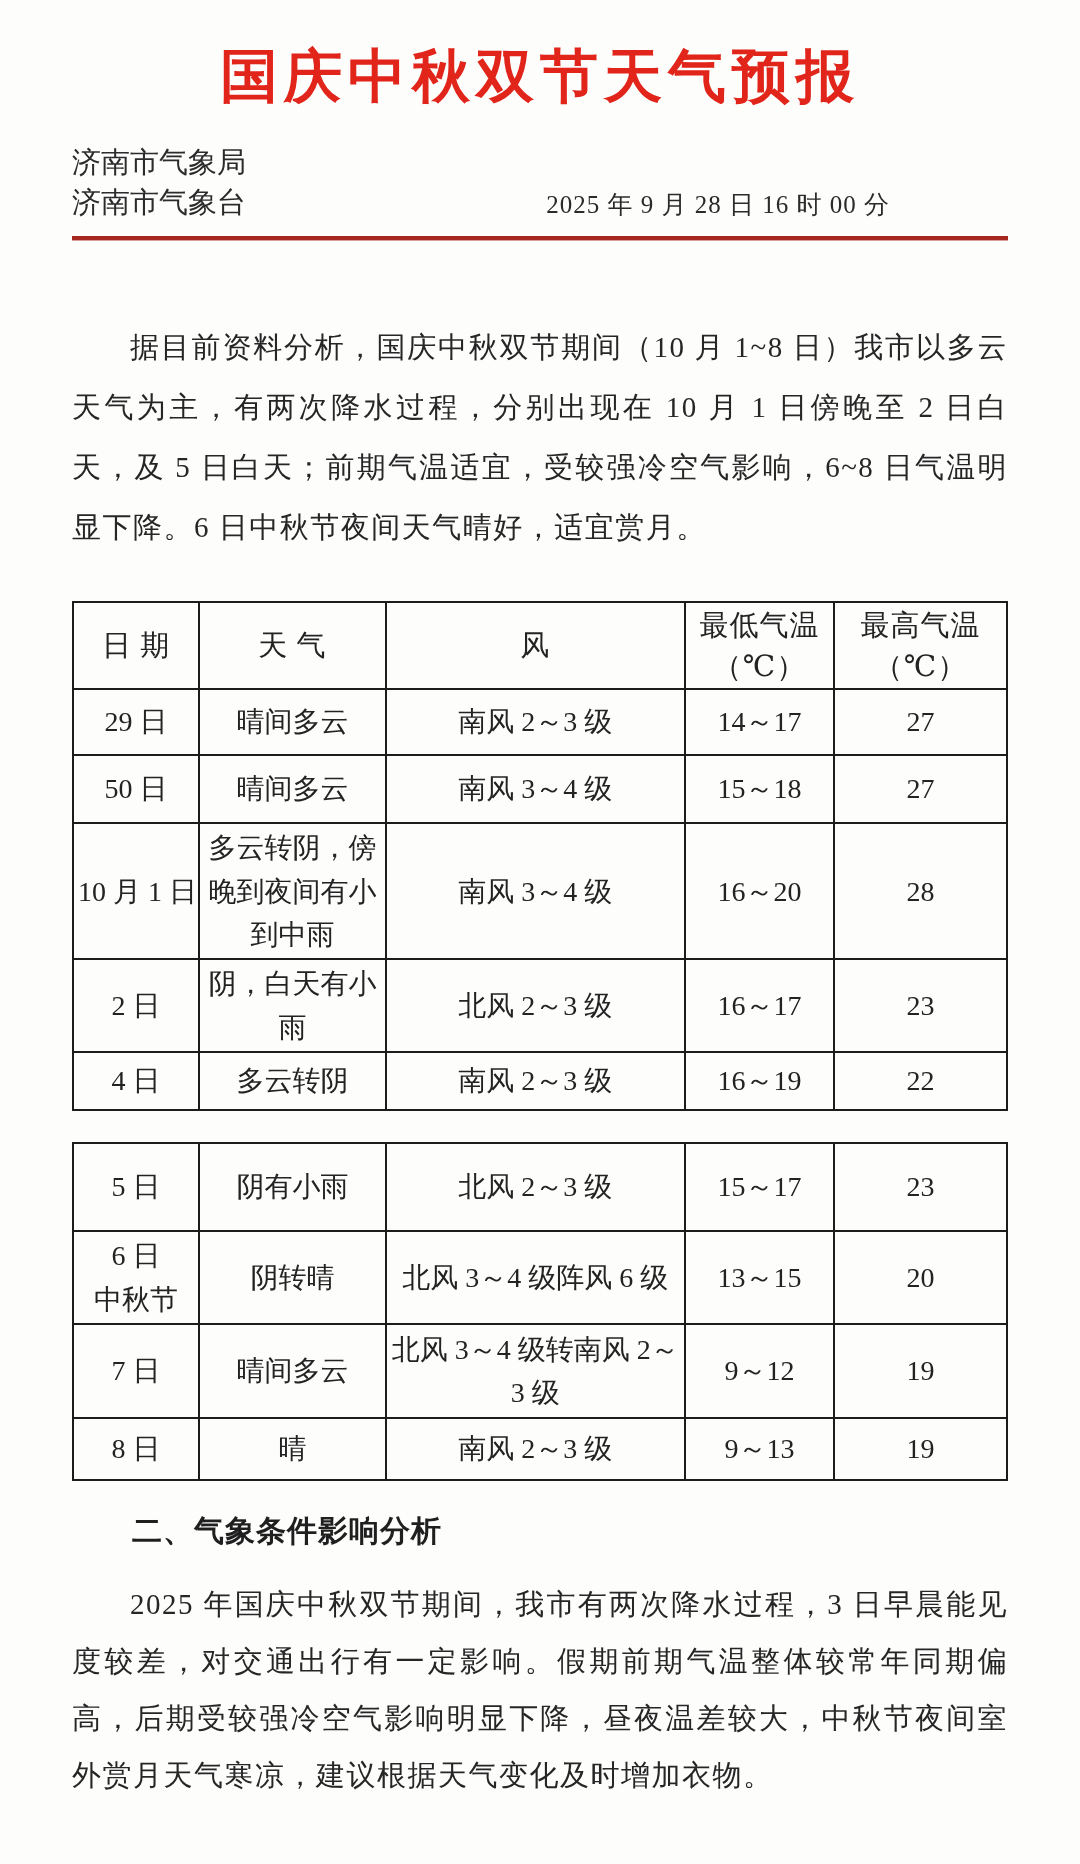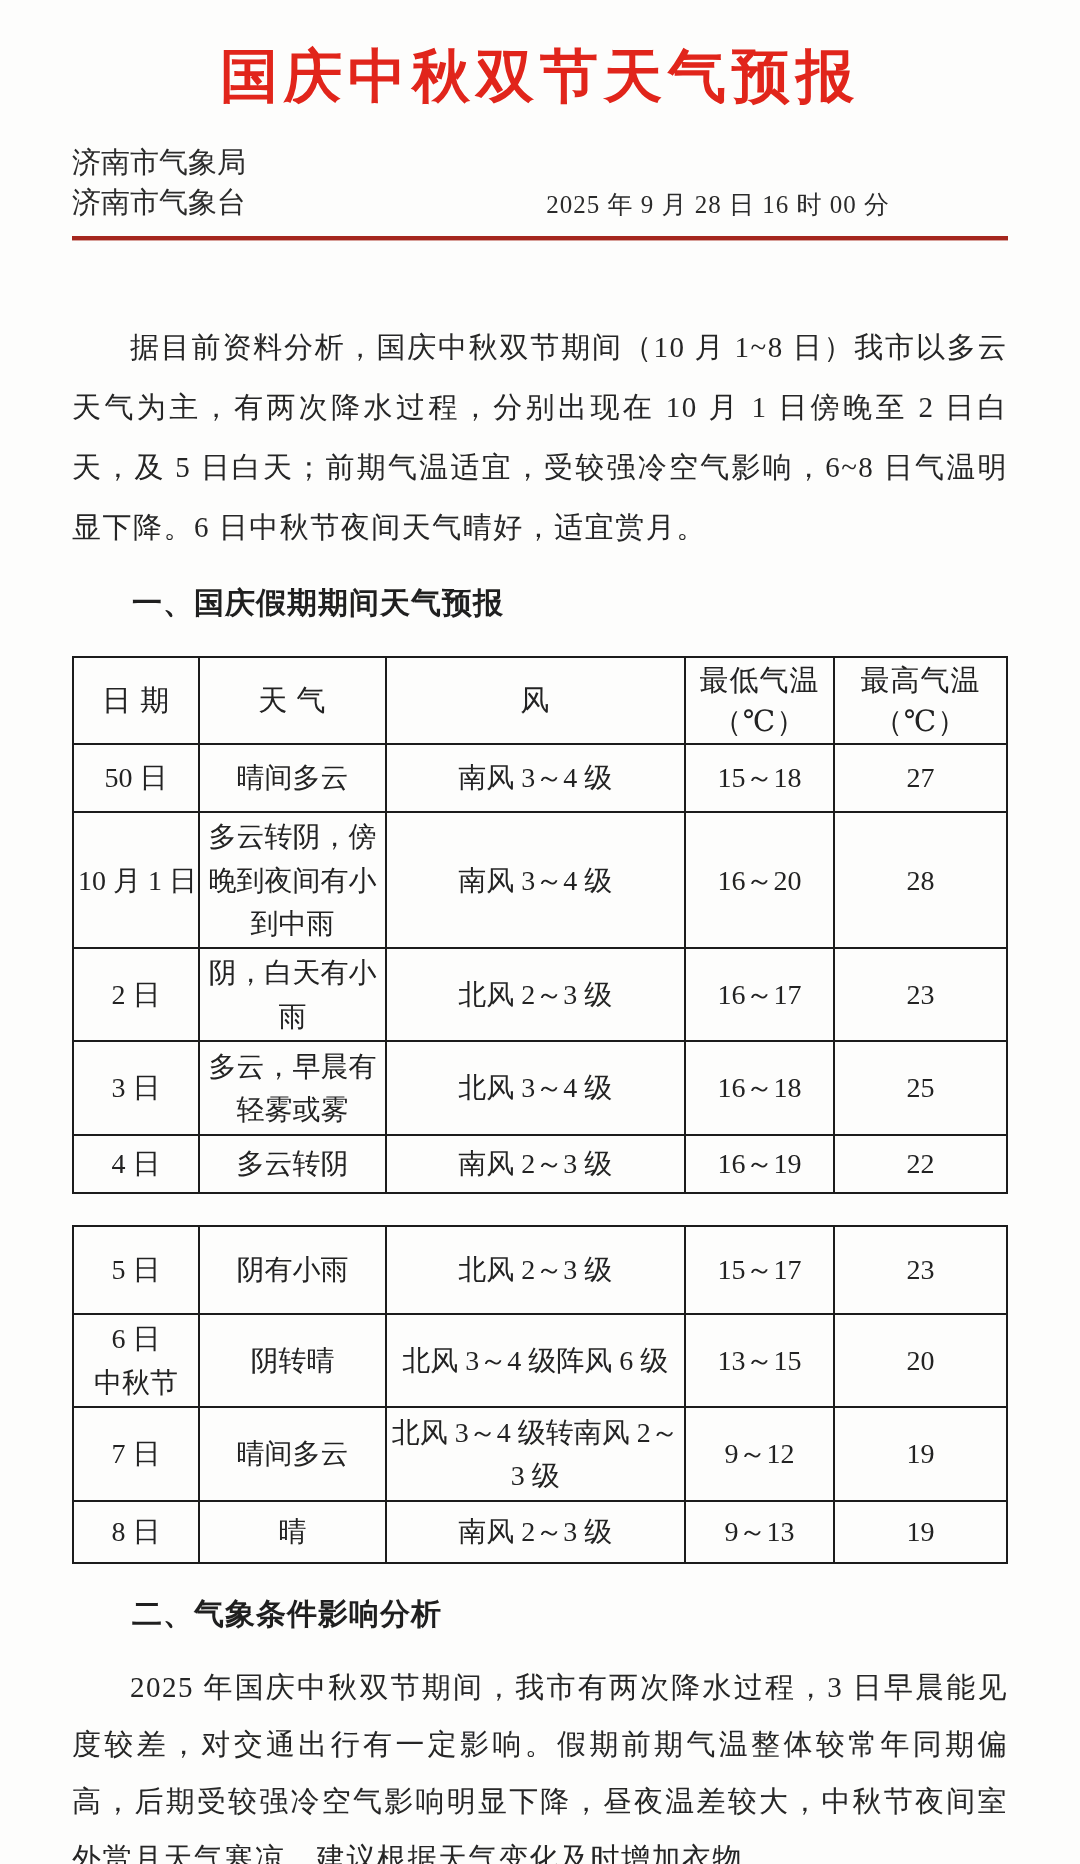--- a/index.html
+++ b/index.html
@@ -62,21 +62,21 @@
     color: #1f1f1f;
     margin-top: 30px;
     padding-left: 2em;
     letter-spacing: 1px;
   }
   .sec-heading.first { margin-top: 26px; }
   table.forecast {
     width: 100%;
     border-collapse: collapse;
     table-layout: fixed;
-    margin-top: 32px;
+    margin-top: 44px;
   }
   table.forecast.part2 { margin-top: 31px; }
   .forecast td, .forecast th {
     border: 2px solid #1c1c1c;
     text-align: center;
     vertical-align: middle;
     font-weight: normal;
     font-size: 28px;
     color: #232323;
     word-break: break-all;
@@ -113,21 +113,20 @@
       <div>济南市气象局</div>
       <div>济南市气象台</div>
     </div>
     <div class="issue-date">2025 年 9 月 28 日 16 时 00 分</div>
   </div>
 
   <div class="red-rule"></div>
 
   <p class="intro">据目前资料分析，国庆中秋双节期间（10 月 1~8 日）我市以多云天气为主，有两次降水过程，分别出现在 10 月 1 日傍晚至 2 日白天，及 5 日白天；前期气温适宜，受较强冷空气影响，6~8 日气温明显下降。6 日中秋节夜间天气晴好，适宜赏月。</p>
 
-  <div class="sec-heading first">一、国庆假期期间天气预报</div>
 
   <table class="forecast part1">
     <colgroup>
       <col class="col-date">
         <col class="col-wx">
         <col class="col-wind">
         <col class="col-tmin">
         <col class="col-tmax">
     </colgroup>
     <tbody>
@@ -137,20 +136,30 @@
       <th>风</th>
       <th>
             <span class="hdr-sub">最低气温</span>
             <span class="hdr-sub">（℃）</span>
           </th>
       <th>
             <span class="hdr-sub">最高气温</span>
             <span class="hdr-sub">（℃）</span>
           </th>
     </tr>
+    <tr style="height:66px">
+      <td class="date-cell">
+            <div>29 日</div>
+            <div></div>
+          </td>
+      <td>晴间多云</td>
+      <td>南风 2～3 级</td>
+      <td>14～17</td>
+      <td>27</td>
+    </tr>
     <tr style="height:68px">
       <td class="date-cell">
             <div>50 日</div>
             <div></div>
           </td>
       <td>晴间多云</td>
       <td>南风 3～4 级</td>
       <td>15～18</td>
       <td>27</td>
     </tr>
@@ -166,30 +175,20 @@
     </tr>
     <tr style="height:90px">
       <td class="date-cell">
             <div>2 日</div>
             <div></div>
           </td>
       <td>阴，白天有小雨</td>
       <td>北风 2～3 级</td>
       <td>16～17</td>
       <td>23</td>
-    </tr>
-    <tr style="height:94px">
-      <td class="date-cell">
-            <div>3 日</div>
-            <div></div>
-          </td>
-      <td>多云，早晨有轻雾或雾</td>
-      <td>北风 3～4 级</td>
-      <td>16～18</td>
-      <td>25</td>
     </tr>
     <tr style="height:58px">
       <td class="date-cell">
             <div>4 日</div>
             <div></div>
           </td>
       <td>多云转阴</td>
       <td>南风 2～3 级</td>
       <td>16～19</td>
       <td>22</td>

